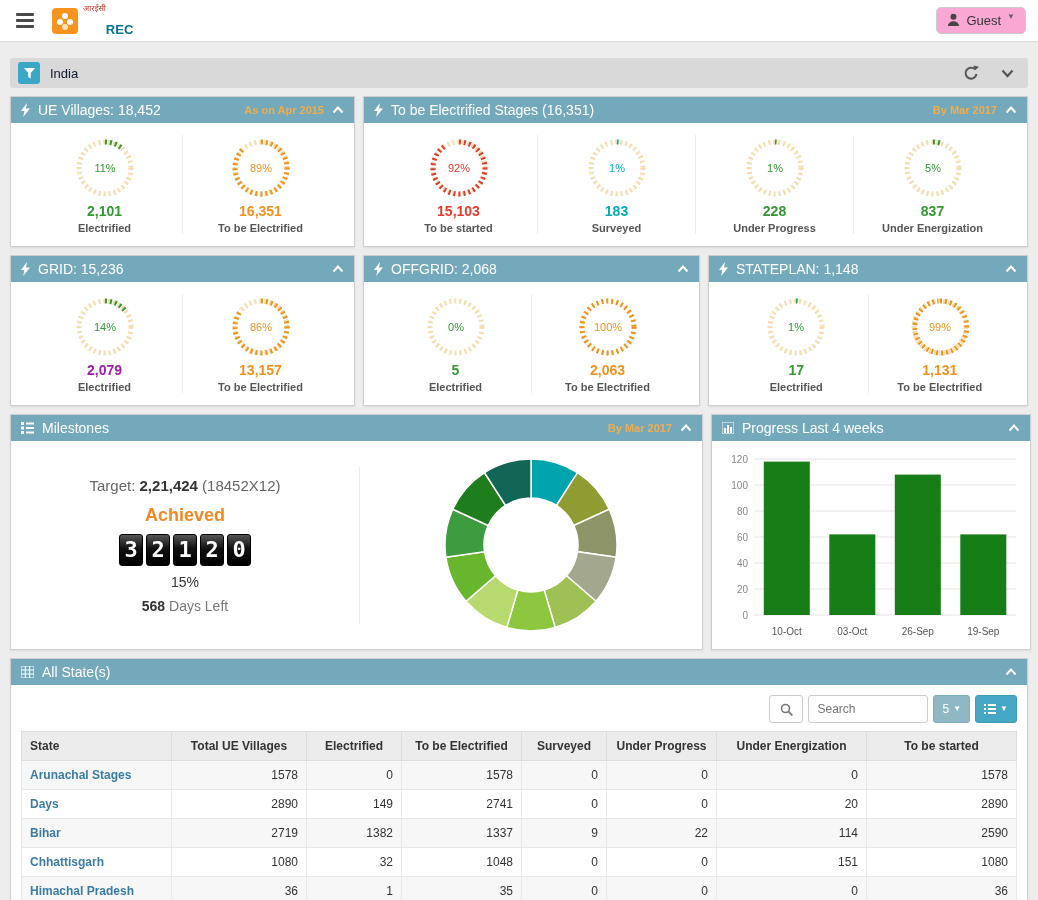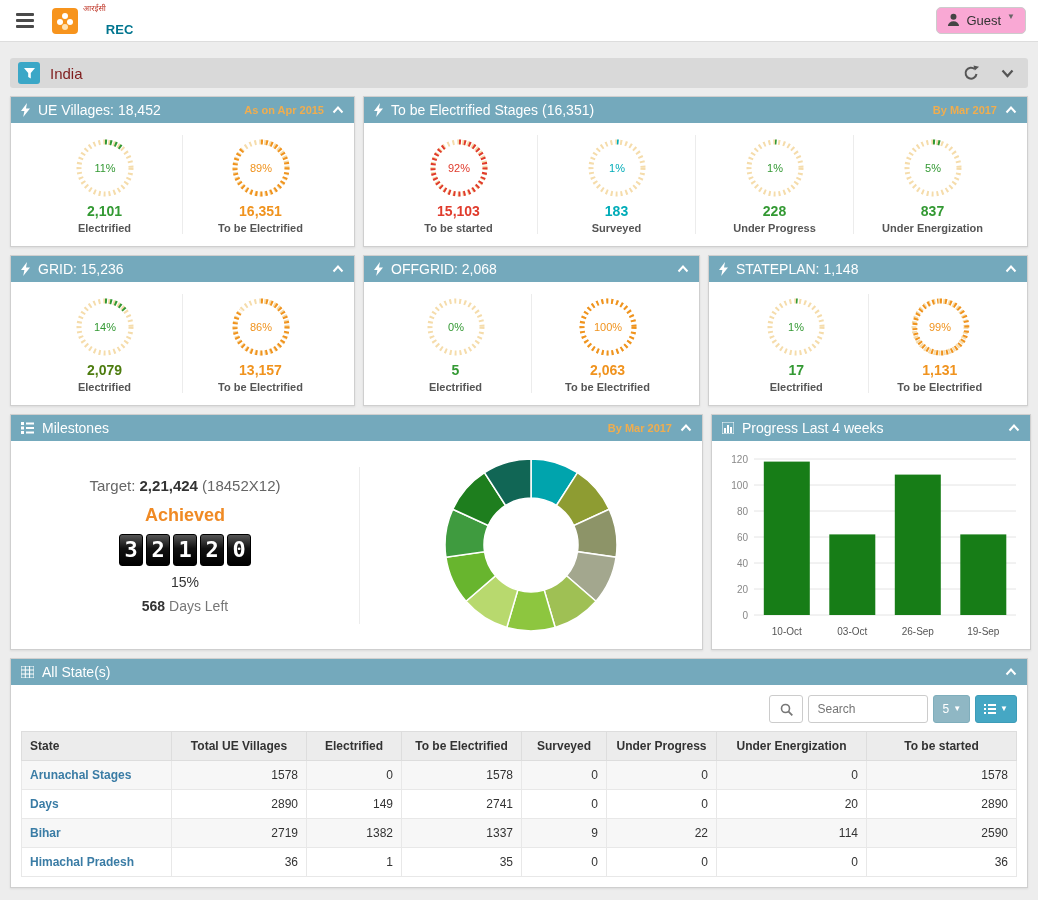--- a/index.html
+++ b/index.html
@@ -11,21 +11,21 @@
 .brand{display:flex;align-items:center;gap:5px;cursor:pointer}
 .brand-text{display:flex;flex-direction:row;line-height:1}
 .brand-hindi{font-size:8px;color:#c0392b}
 .brand-name{font-size:13px;font-weight:bold;color:#00758f;margin-top:18px}
 .spacer{flex:1}
 .guest-btn{display:flex;align-items:flex-start;gap:6px;border:1px solid #ccc;border-radius:5px;background:#f9a8d4;padding:5px 10px;font-size:13px;color:#333;cursor:pointer}
 .caret{font-size:8px;color:#666;line-height:1}
 .page{padding:0 10px}
 .filterbar{margin-top:16px;height:30px;background:#d9d9d9;border-radius:3px;display:flex;align-items:center;gap:10px;padding:0 8px}
 .filter-btn{width:22px;height:22px;background:#3ba7c7;border-radius:3px;display:flex;align-items:center;justify-content:center;cursor:pointer}
-.region{color:#7f1d1d;font-size:15px}
+.region{color:#0f172a;font-size:13px}
 .icon-btn{cursor:pointer;display:flex;align-items:center;padding:0 6px}
 .row{display:grid;gap:8px;margin-top:8px}
 .row1{grid-template-columns:345px 1fr}
 .row2{grid-template-columns:345px 337px 1fr}
 .row3{grid-template-columns:693px 1fr}
 .panel{background:#fff;border:1px solid #cfcfcf;box-shadow:0 1px 2px rgba(0,0,0,.08)}
 .panel-hd{background:#74a9bc;color:#fff;padding:5px 10px;font-size:14px;display:flex;align-items:center;gap:8px}
 .ptitle{white-space:nowrap}
 .badge{color:#f0ad4e;font-size:11px;font-weight:bold}
 .chev{cursor:pointer;display:flex}
@@ -227,21 +227,21 @@
             </svg>
           </span>
       </div>
       <div class="gauges">
           <div class="gauge-cell">
             <svg width="66" height="66">
         <circle cx="33" cy="33" r="26" class="tick" stroke="#f5dcab"></circle>
               <path class="tick" d="M33 7 A26 26 0 0 1 53.0 16.4" stroke="#339933"></path>
         <text x="33" y="37" class="gauge-pct" fill="#339933">14%</text>
       </svg>
-      <div class="gauge-value" style="color:#4d7c0f">2,079</div>
+      <div class="gauge-value" style="color:#a21caf">2,079</div>
       <div class="gauge-label">Electrified</div>
           </div>
           <div class="gauge-cell">
             <svg width="66" height="66">
         <circle cx="33" cy="33" r="26" class="tick" stroke="#f5dcab"></circle>
               <path class="tick" d="M33 7 A26 26 0 1 1 13.0 16.4" stroke="#f0931e"></path>
         <text x="33" y="37" class="gauge-pct" fill="#f0931e">86%</text>
       </svg>
       <div class="gauge-value" style="color:#f0931e">13,157</div>
       <div class="gauge-label">To be Electrified</div>
@@ -504,20 +504,30 @@
                 <td class="state">Bihar</td>
                 <td class="num">2719</td>
                 <td class="num">1382</td>
                 <td class="num">1337</td>
                 <td class="num">9</td>
                 <td class="num">22</td>
                 <td class="num">114</td>
                 <td class="num">2590</td>
               </tr>
               <tr>
+                <td class="state">Chhattisgarh</td>
+                <td class="num">1080</td>
+                <td class="num">32</td>
+                <td class="num">1048</td>
+                <td class="num">0</td>
+                <td class="num">0</td>
+                <td class="num">151</td>
+                <td class="num">1080</td>
+              </tr>
+              <tr>
                 <td class="state">Himachal Pradesh</td>
                 <td class="num">36</td>
                 <td class="num">1</td>
                 <td class="num">35</td>
                 <td class="num">0</td>
                 <td class="num">0</td>
                 <td class="num">0</td>
                 <td class="num">36</td>
               </tr>
             </tbody>

